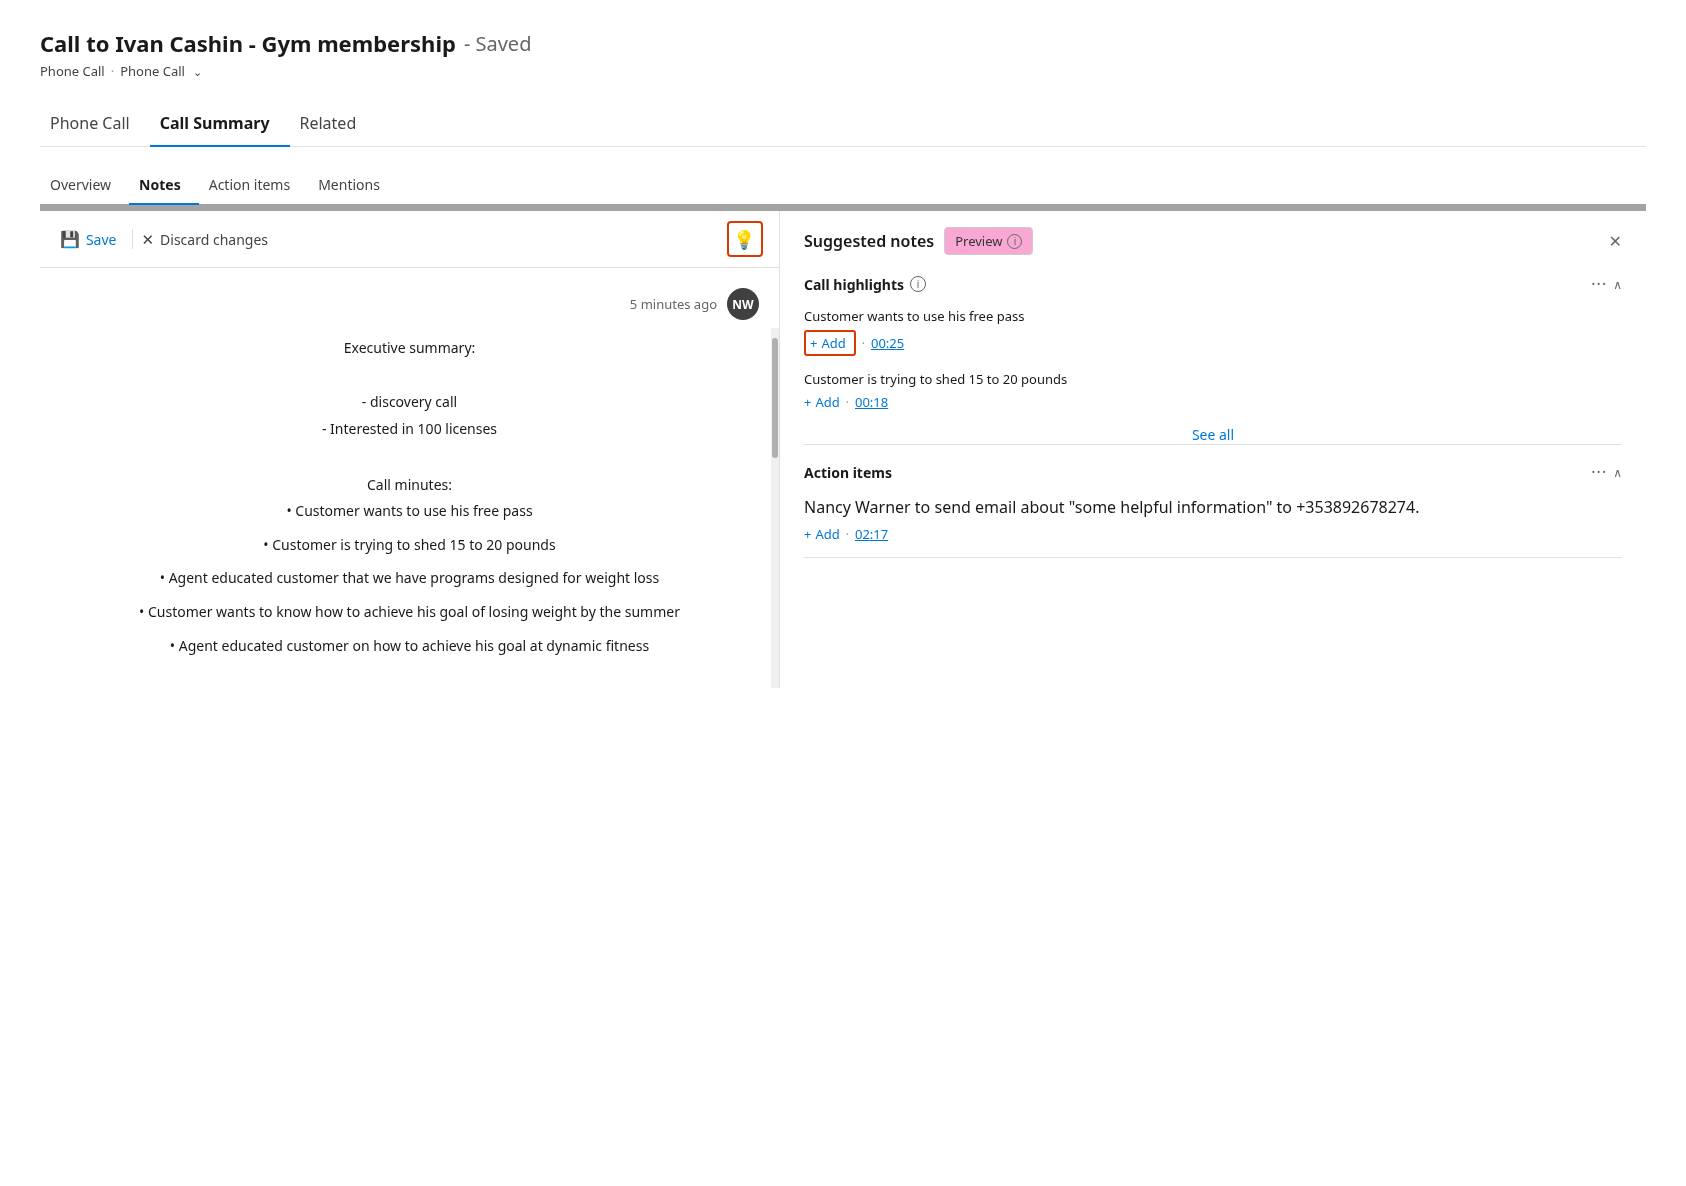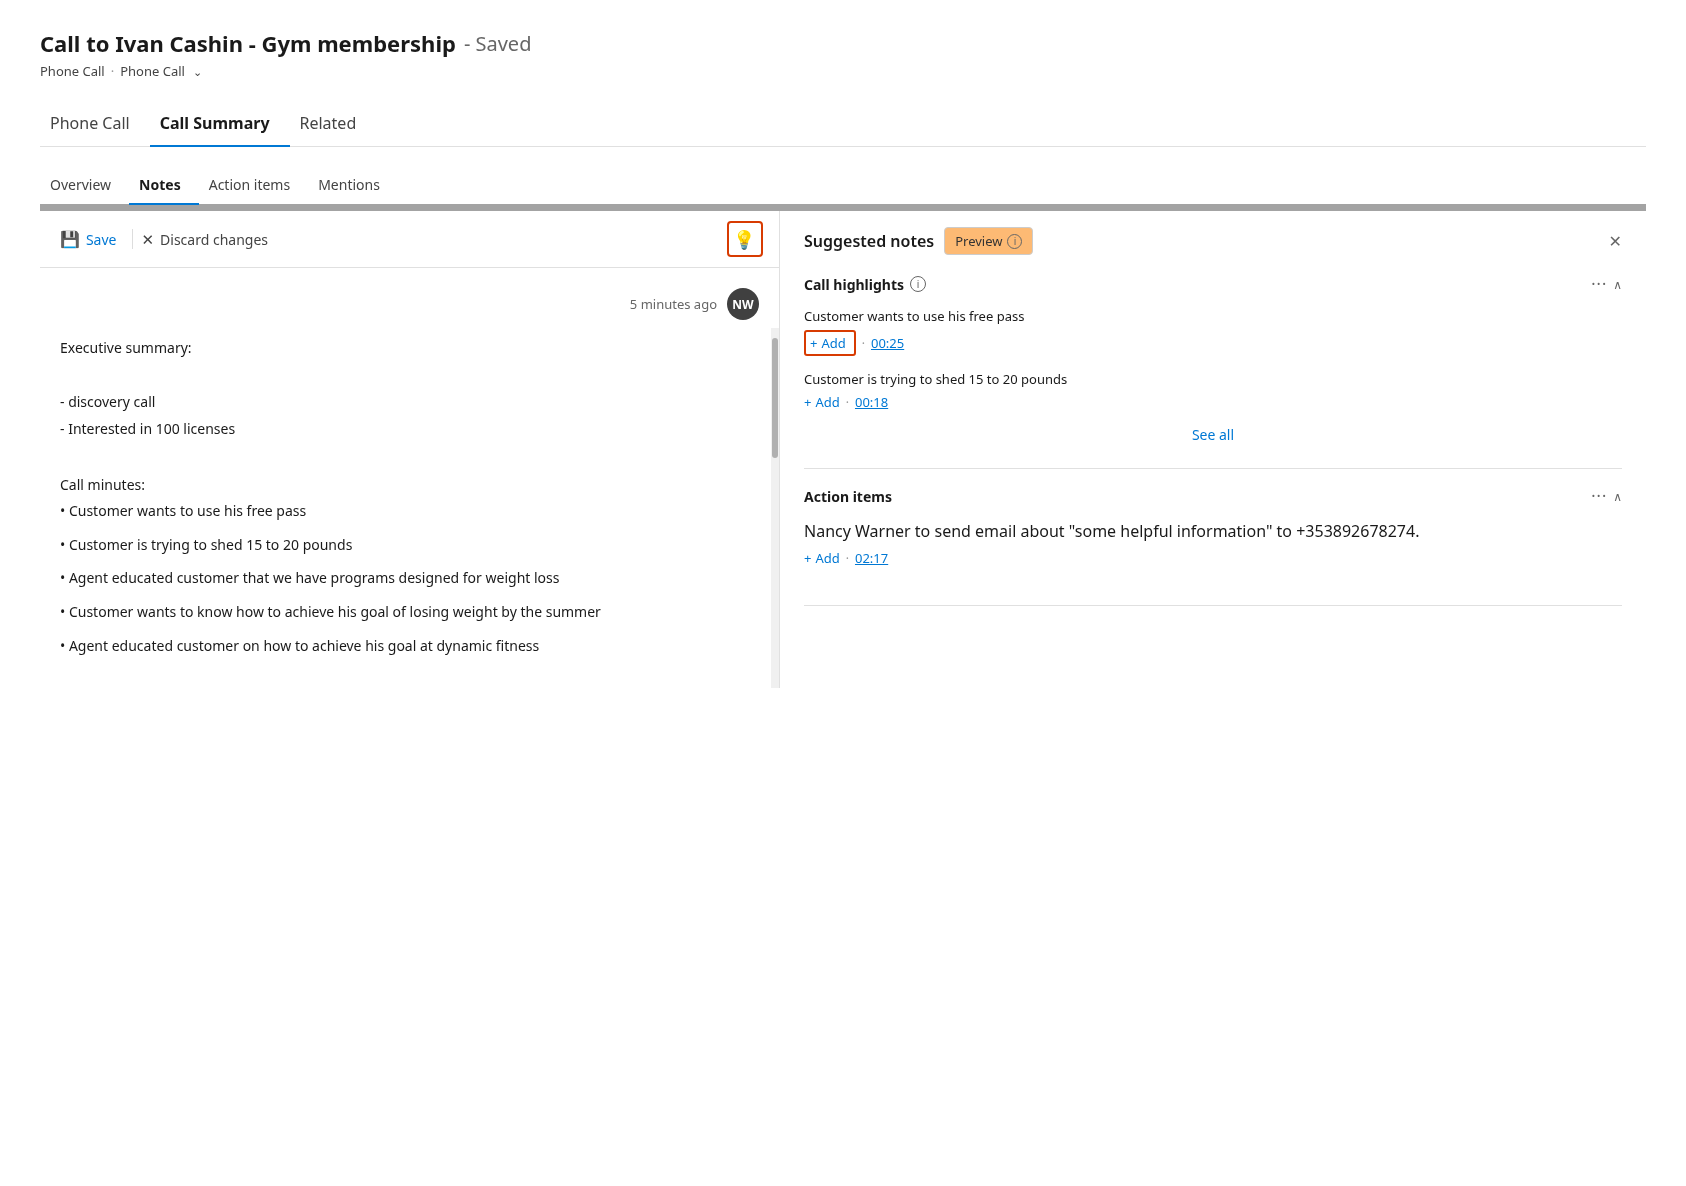--- a/index.html
+++ b/index.html
@@ -169,20 +169,21 @@
       align-items: center;
       justify-content: center;
       color: #fff;
       font-size: 12px;
       font-weight: 700;
     }
     .notes-content {
       font-size: 14px;
       color: #1a1a1a;
       line-height: 1.7;
+      text-align: center;
     }
     .notes-content p { margin-bottom: 4px; }
     .notes-content .section-title { font-weight: 400; margin-bottom: 2px; }
     .notes-content .bullet { margin-bottom: 10px; }
 
     
     .scrollbar-track {
       position: absolute;
       right: 0;
       top: 60px;
@@ -219,34 +220,34 @@
     .preview-btn {
       display: flex;
       align-items: center;
       gap: 5px;
       border: 1px solid #ccc;
       border-radius: 4px;
       padding: 4px 10px;
       font-size: 13px;
       cursor: pointer;
       color: #333;
-      background: #fdba74;
+      background: #f9a8d4;
     }
     .close-btn {
       margin-left: auto;
       cursor: pointer;
       font-size: 16px;
       color: #666;
     }
 
     
     .section {
       border-bottom: 1px solid #e0e0e0;
       margin-bottom: 16px;
-      padding-bottom: 24px;
+      padding-bottom: 0;
     }
     .section-header {
       display: flex;
       align-items: center;
       gap: 6px;
       margin-bottom: 12px;
     }
     .section-title-text {
       font-size: 14px;
       font-weight: 700;

